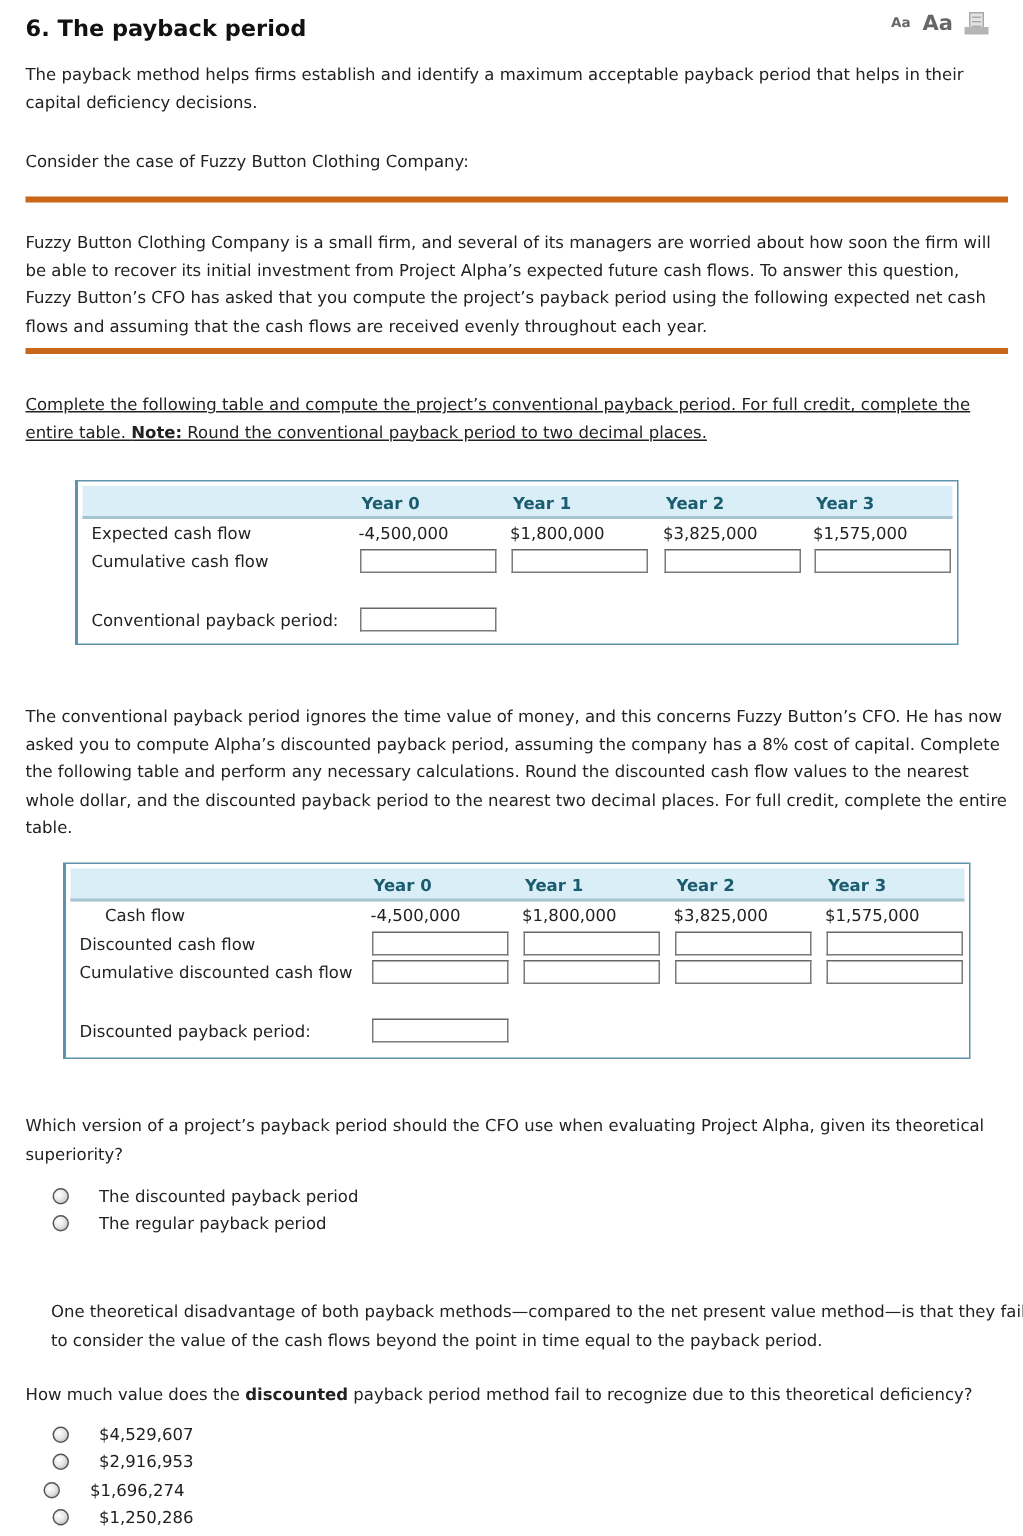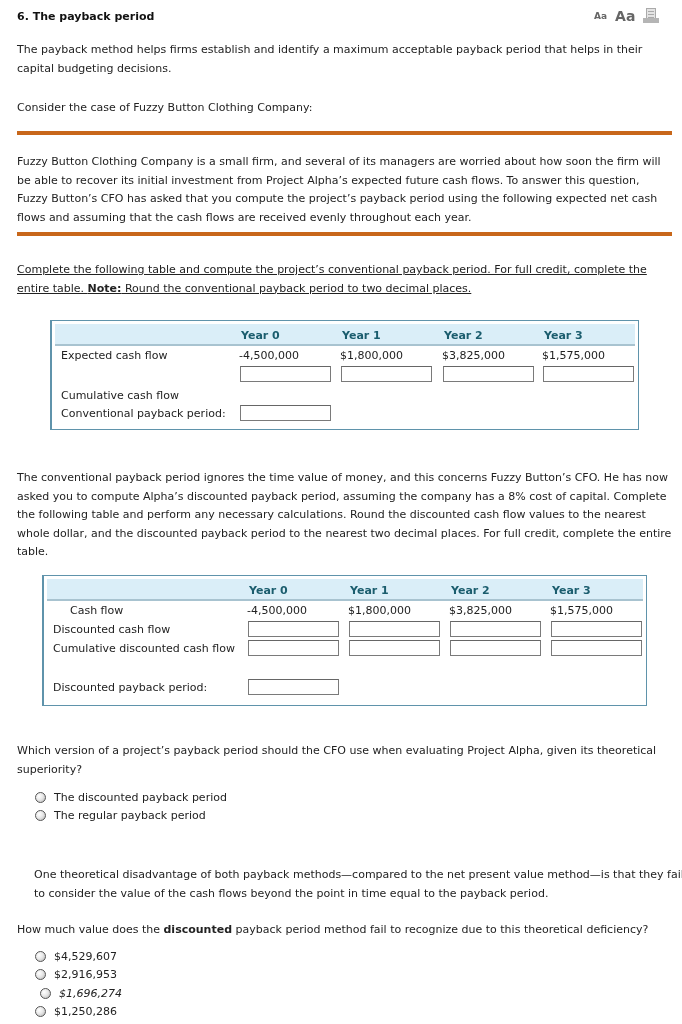--- a/index.html
+++ b/index.html
@@ -1,37 +1,37 @@
 <!DOCTYPE html>
 <html><head>
 <meta charset="utf-8">
 <style>
   html, body { margin: 0; padding: 0; background: #ffffff; }
   body {
     width: 682px; height: 1024px; position: relative; overflow: hidden;
     font-family: "DejaVu Sans", sans-serif; font-size: 11px; color: #222;
   }
   .abs { position: absolute; }
-  .title { left: 17px; top: 10px; font-weight: bold; font-size: 11px; color: #111; }
+  .title { left: 17px; top: 10px; font-weight: bold; font-size: 15px; color: #111; }
   .tools { left: 594px; top: 8px; display: flex; align-items: center; gap: 8px; }
   .aa-small { font-size: 9px; font-weight: bold; color: #666; }
   .aa-big { font-size: 14px; font-weight: bold; color: #666; }
   .print-icon { width: 16px; height: 16px; position: relative; }
   .print-icon .pg { position: absolute; left: 3px; top: 0; width: 10px; height: 11px; background: #e4e4e4; border: 1px solid #aaa; box-sizing: border-box; }
   .print-icon .pg i { display:block; height:1px; background:#aaa; margin:2px 1px 0 1px; }
   .print-icon .base { position: absolute; left: 0; top: 10px; width: 16px; height: 5px; background: #b5b5b5; }
   p.txt { margin: 0; line-height: 18.5px; position: absolute; left: 17px; width: 655px; }
   .rule { position: absolute; left: 17px; width: 655px; height: 4px; background: #c8671a; }
   .tbl { position: absolute; border: 1px solid #5f93ab; border-left-width: 2px; box-sizing: border-box; background: #fff; }
   .thead { position: absolute; top: 3px; height: 20px; background: #daeef8; border-bottom: 2px solid #a8c3d0; }
   .th { position: absolute; top: 5px; font-weight: bold; color: #1b5d6e; text-align: left; font-size: 11px; }
   .lbl { position: absolute; color: #222; font-size: 11px; }
   .val { position: absolute; text-align: left; font-size: 11px; color: #222; }
   .inp { position: absolute; width: 91px; height: 16px; border: 1px solid #7a7a7a; border-top-color:#666; box-sizing: border-box; background: #fff; }
-  .radio-row { position: absolute; display: flex; align-items: center; gap: 8px; }
+  .radio-row { position: absolute; display: flex; align-items: center; gap: 20px; }
   .radio { width: 11px; height: 11px; border-radius: 50%; border: 1px solid #555; box-sizing: border-box;
            background: radial-gradient(circle at 35% 35%, #ffffff 0%, #e8e8e8 45%, #b0b0b0 100%); }
   .rlabel { font-size: 11px; color: #222; }
   b { font-weight: bold; }
 </style>
 </head>
 <body>
 
 <div class="abs title">6. The payback period</div>
 <div class="abs tools">
@@ -40,21 +40,21 @@
   <span class="print-icon">
       <span class="pg">
         <i></i>
         <i></i>
         <i></i>
       </span>
       <span class="base"></span>
     </span>
 </div>
 
-<p class="txt" style="top:41px;">The payback method helps firms establish and identify a maximum acceptable payback period that helps in their capital budgeting decisions.</p>
+<p class="txt" style="top:41px;">The payback method helps firms establish and identify a maximum acceptable payback period that helps in their capital deficiency decisions.</p>
 <p class="txt" style="top:99px;">Consider the case of Fuzzy Button Clothing Company:</p>
 
 <div class="rule" style="top:131px;"></div>
 <p class="txt" style="top:153px;">Fuzzy Button Clothing Company is a small firm, and several of its managers are worried about how soon the firm will be able to recover its initial investment from Project Alpha’s expected future cash flows. To answer this question, Fuzzy Button’s CFO has asked that you compute the project’s payback period using the following expected net cash flows and assuming that the cash flows are received evenly throughout each year.</p>
 <div class="rule" style="top:232px;"></div>
 
 <p class="txt" style="top:261px;text-decoration:underline;"><span>Complete the following table and compute the project’s conventional payback period. For full credit, complete the entire table. </span><b>Note:</b><span> Round the conventional payback period to two decimal places.</span></p>
 
 <div class="tbl" style="left:50px; top:320px; width:589px; height:110px;">
   <div class="thead" style="left:3px; width:580px;">
@@ -62,21 +62,21 @@
     <span class="th" style="left:287px; width:91px;">Year 1</span>
     <span class="th" style="left:389px; width:91px;">Year 2</span>
     <span class="th" style="left:489px; width:91px;">Year 3</span>
   </div>
   <span class="lbl" style="left:9px; top:28px;">Expected cash flow</span>
   <span class="val" style="left:187px; top:28px; width:91px;">-4,500,000</span>
   <span class="val" style="left:288px; top:28px; width:91px;">$1,800,000</span>
   <span class="val" style="left:390px; top:28px; width:91px;">$3,825,000</span>
   <span class="val" style="left:490px; top:28px; width:91px;">$1,575,000</span>
 
-  <span class="lbl" style="left:9px; top:47px;margin-top:21px;">Cumulative cash flow</span>
+  <span class="lbl" style="left:9px; top:47px;">Cumulative cash flow</span>
   <input class="inp" style="left: 188px; top: 45px;" value="">
   <input class="inp" style="left: 289px; top: 45px;" value="">
   <input class="inp" style="left: 391px; top: 45px;" value="">
   <input class="inp" style="left: 491px; top: 45px;" value="">
 
   <span class="lbl" style="left:9px; top:86px;">Conventional payback period:</span>
   <input class="inp" style="left: 188px; top: 84px;" value="">
 </div>
 
 <p class="txt" style="top:469px;">The conventional payback period ignores the time value of money, and this concerns Fuzzy Button’s CFO. He has now asked you to compute Alpha’s discounted payback period, assuming the company has a 8% cost of capital. Complete the following table and perform any necessary calculations. Round the discounted cash flow values to the nearest whole dollar, and the discounted payback period to the nearest two decimal places. For full credit, complete the entire table.</p>
@@ -124,20 +124,20 @@
 
 <p class="txt" style="top:921px;"><span>How much value does the </span><b>discounted</b><span> payback period method fail to recognize due to this theoretical deficiency?</span></p>
 <div class="radio-row" style="left:35px; top:950px;">
   <span class="radio"></span>
   <span class="rlabel">$4,529,607</span>
 </div>
 <div class="radio-row" style="left:35px; top:968px;">
   <span class="radio"></span>
   <span class="rlabel">$2,916,953</span>
 </div>
-<div class="radio-row" style="left:40px; top:987px;font-style:italic;">
+<div class="radio-row" style="left:29px; top:987px;">
   <span class="radio"></span>
   <span class="rlabel">$1,696,274</span>
 </div>
 <div class="radio-row" style="left:35px; top:1005px;">
   <span class="radio"></span>
   <span class="rlabel">$1,250,286</span>
 </div>
 
 </body></html>

